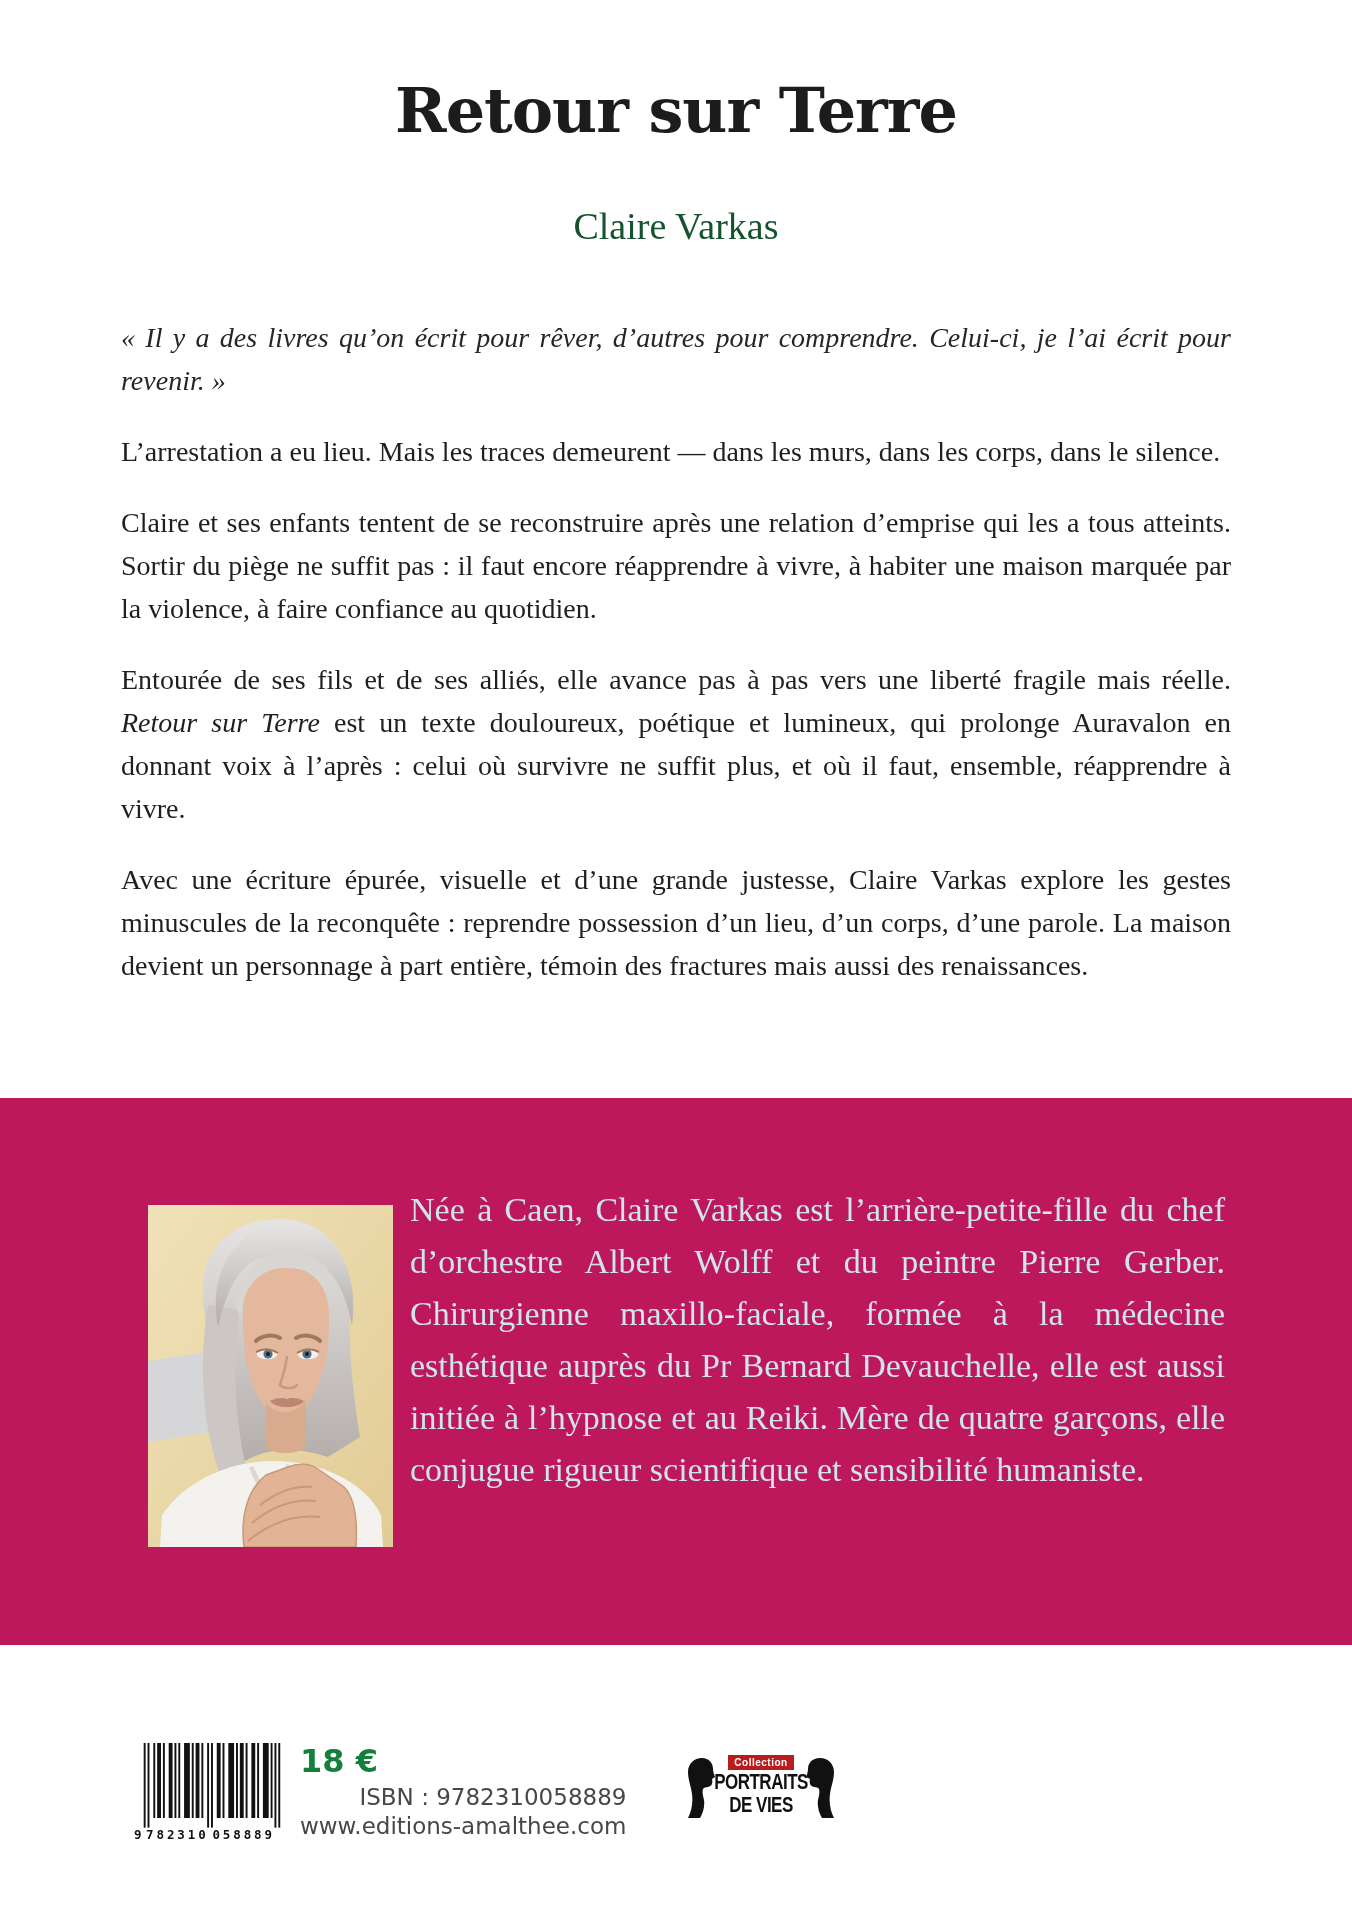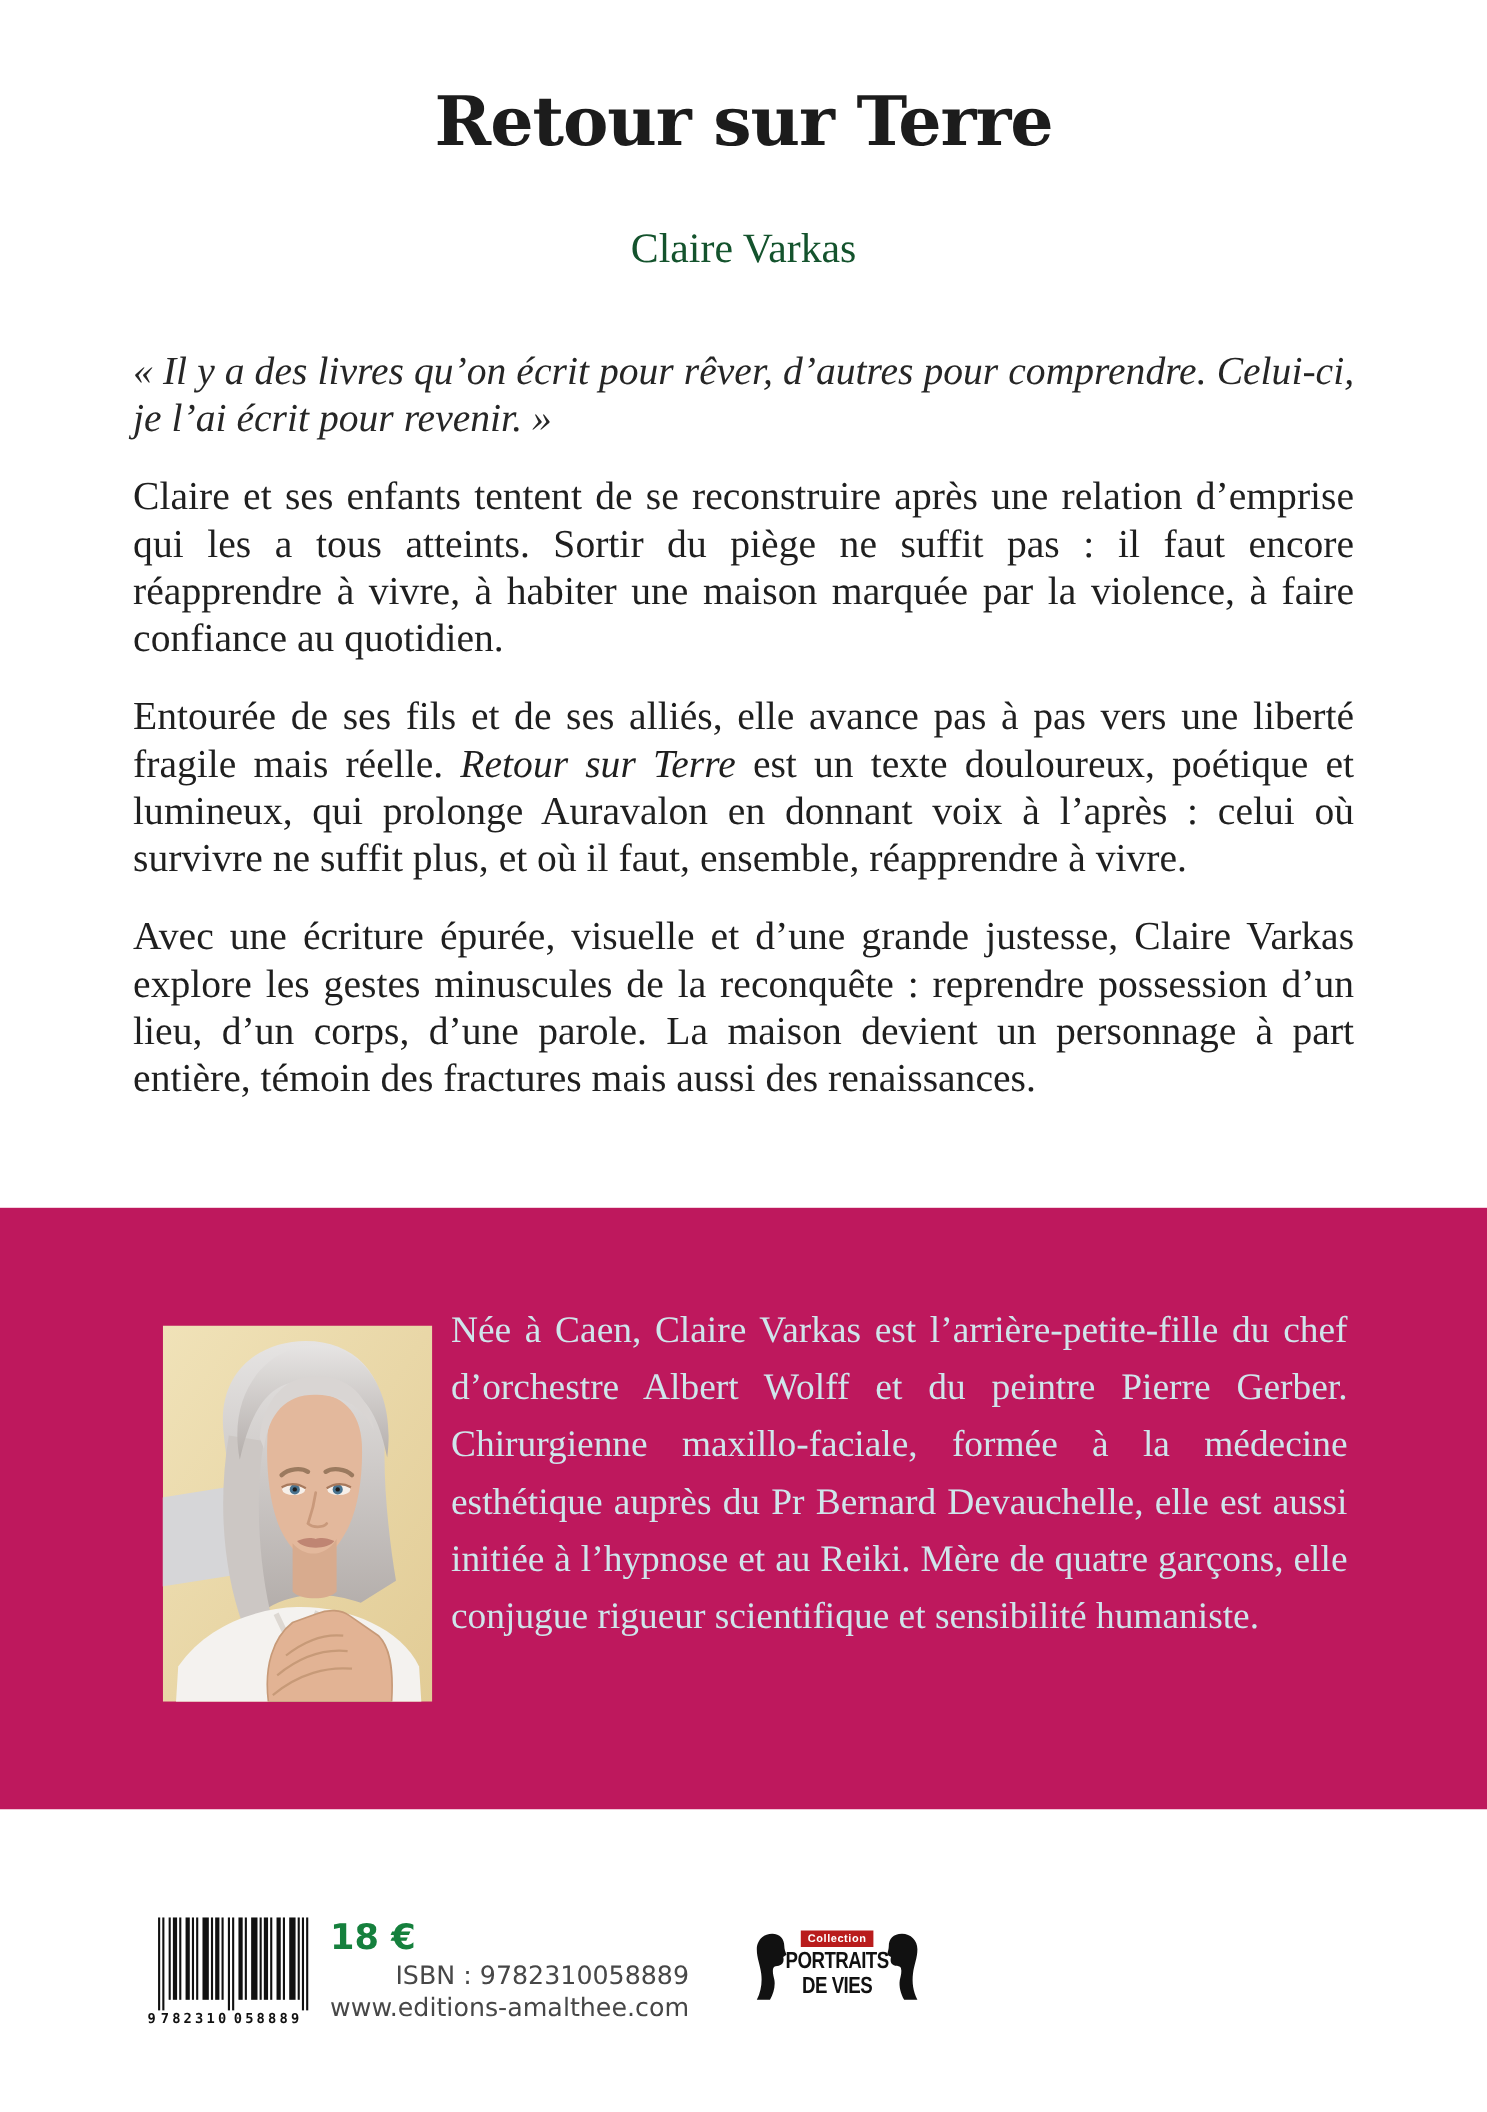--- a/index.html
+++ b/index.html
@@ -16,21 +16,21 @@
     margin:0;text-align:center;
     font-family:"DejaVu Serif", serif;
     font-size:62px;font-weight:bold;letter-spacing:-1px;color:#1c1c1c;
   }
   .author{
     position:absolute;top:204px;left:121px;width:1110px;
     text-align:center;font-size:38px;color:#14532d;
   }
   .body-col{
     position:absolute;top:316px;left:121px;width:1110px;
-    font-size:36px;line-height:43px;text-align:justify;
+    font-size:28px;line-height:43px;text-align:justify;
   }
   .body-col p{margin:0 0 28px 0;}
   .quote{font-style:italic;color:#262626;}
   .band{
     position:absolute;top:1098px;left:0;width:1352px;height:547px;
     background:#be185d;
   }
   .photo{
     position:absolute;left:148px;top:107px;width:245px;height:342px;
   }
@@ -75,20 +75,21 @@
 </head>
 <body>
 
 <div class="page">
 
   <h1 class="book-title">Retour sur Terre</h1>
   <div class="author">Claire Varkas</div>
 
   <div class="body-col">
     <p class="quote">« Il y a des livres qu’on écrit pour rêver, d’autres pour comprendre. Celui-ci, je l’ai écrit pour revenir. »</p>
+    <p>L’arrestation a eu lieu. Mais les traces demeurent — dans les murs, dans les corps, dans le silence.</p>
     <p>Claire et ses enfants tentent de se reconstruire après une relation d’emprise qui les a tous atteints. Sortir du piège ne suffit pas : il faut encore réapprendre à vivre, à habiter une maison marquée par la violence, à faire confiance au quotidien.</p>
     <p><span>Entourée de ses fils et de ses alliés, elle avance pas à pas vers une liberté fragile mais réelle. </span><i>Retour sur Terre</i><span> est un texte douloureux, poétique et lumineux, qui prolonge Auravalon en donnant voix à l’après : celui où survivre ne suffit plus, et où il faut, ensemble, réapprendre à vivre.</span></p>
     <p>Avec une écriture épurée, visuelle et d’une grande justesse, Claire Varkas explore les gestes minuscules de la reconquête : reprendre possession d’un lieu, d’un corps, d’une parole. La maison devient un personnage à part entière, témoin des fractures mais aussi des renaissances.</p>
   </div>
 
   <div class="band">
     <div class="photo">
       <svg viewBox="0 0 245 342">
         <defs>
           <linearGradient id="bg" x1="0" y1="0" x2="1" y2="1">

